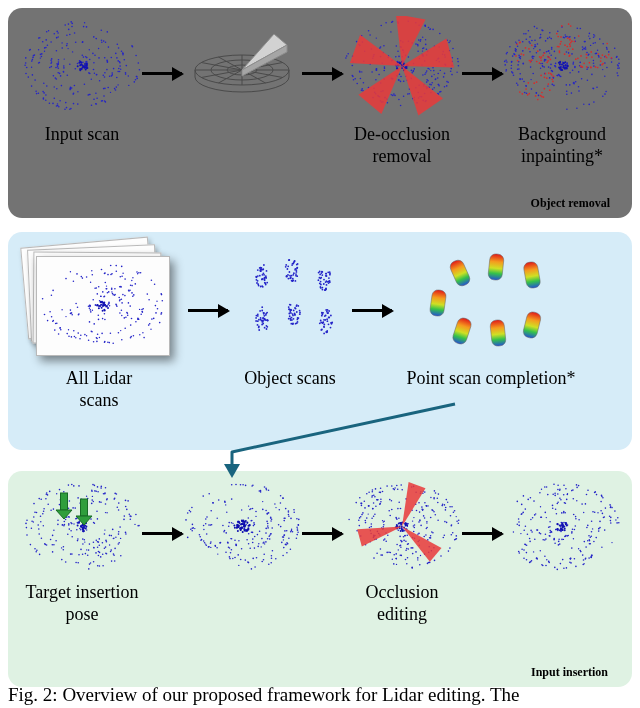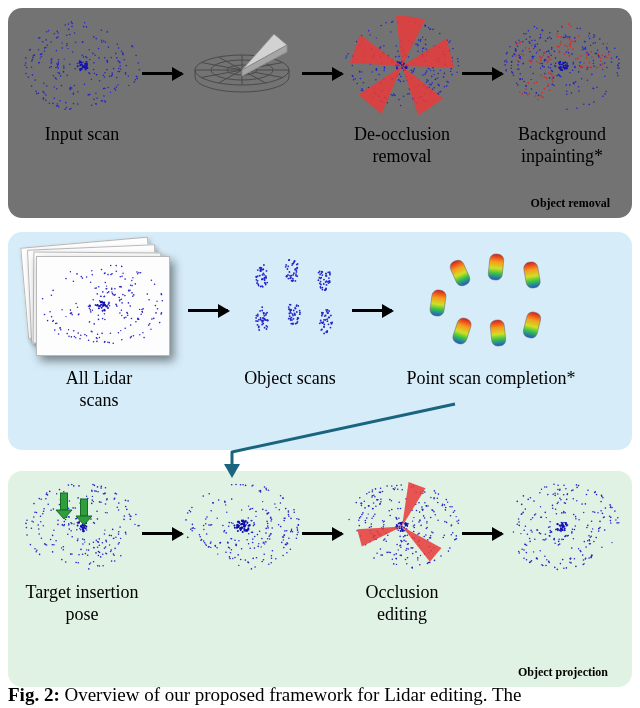--- a/index.html
+++ b/index.html
@@ -53,21 +53,21 @@
   .card{position:absolute;width:128px;height:92px;background:#fdfdfd;border:1px solid #b9b9b9;}
   .card.c1{left:0;top:0;transform:rotate(-5deg);box-shadow:2px 3px 5px rgba(0,0,0,.25);}
   .card.c2{left:5px;top:5px;transform:rotate(-2.5deg);box-shadow:2px 3px 5px rgba(0,0,0,.3);}
   .card.c3{left:9px;top:10px;transform:rotate(0.5deg);box-shadow:3px 4px 7px rgba(0,0,0,.35);}
   .card.front{left:12px;top:14px;width:134px;height:100px;box-shadow:4px 5px 9px rgba(0,0,0,.45);
     display:flex;align-items:center;justify-content:center;}
 
   #connector{position:absolute;left:0;top:0;pointer-events:none;z-index:5;}
 
   .caption{position:absolute;left:8px;top:684px;width:626px;font-size:19px;line-height:1.15;}
-  .caption b{font-weight:bold;}
+  .caption b{font-weight:normal;}
 </style>
 </head>
 <body>
 
 <section class="panel" id="panel-removal" style="background: #737373;">
   <div class="row">
     <figure class="cell w120">
       <div class="img">
           <svg width="120" height="100">
             <g fill="#2424c8">
@@ -2786,21 +2786,21 @@
               <circle cx="62.3" cy="47.4" r="1"></circle>
               <circle cx="55.4" cy="44.9" r="1"></circle>
               <circle cx="64.8" cy="46.5" r="1"></circle>
               <circle cx="60.2" cy="46.2" r="1"></circle>
               <circle cx="57.7" cy="46.5" r="1"></circle>
             </g>
           </svg>
         </div>
     </figure>
   </div>
-  <div class="panel-title">Object projection</div>
+  <div class="panel-title">Input insertion</div>
 </section>
 
 <svg id="connector" width="640" height="708">
   <polyline id="conn-line" points="455,404 232,452 232,466" fill="none" stroke-width="3" stroke-linejoin="round" stroke="#19647e"></polyline>
   <polygon id="conn-head" points="224,464 240,464 232,478" fill="#19647e"></polygon>
 </svg>
 
 <div class="caption">
   <b>Fig. 2:</b>
   <span>Overview of our proposed framework for Lidar editing. The</span>

